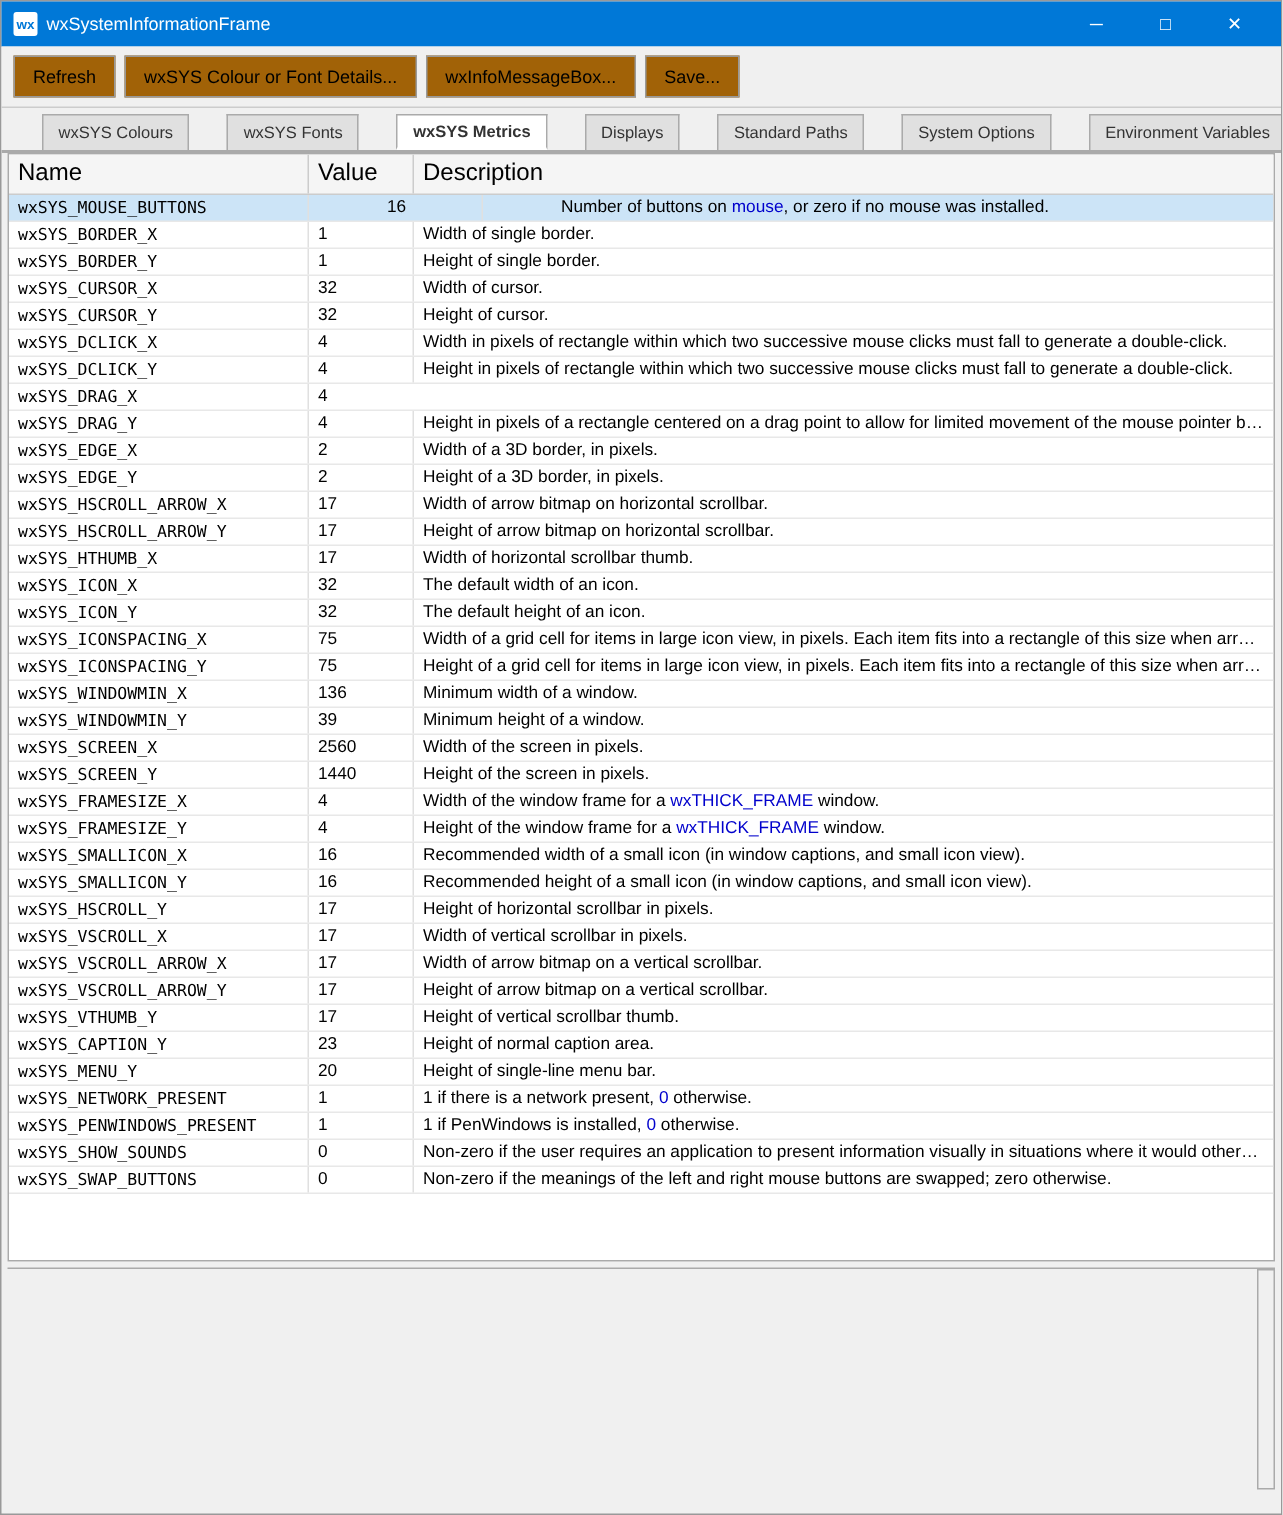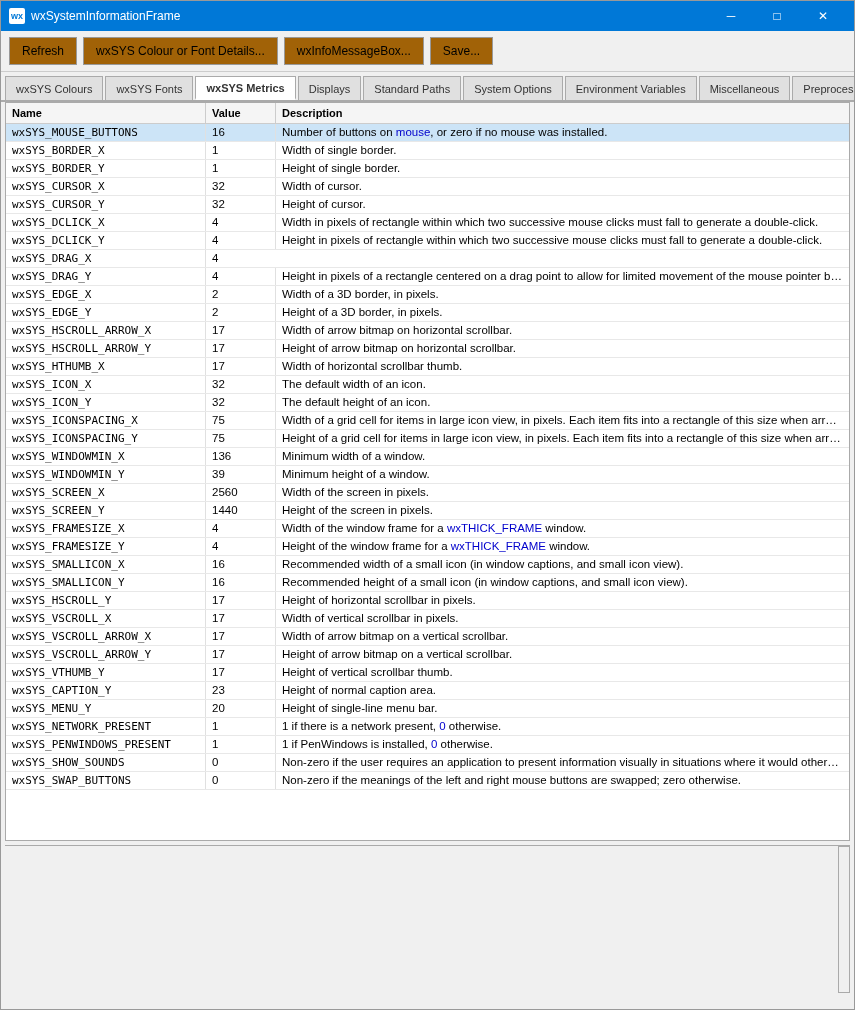--- a/index.html
+++ b/index.html
@@ -99,20 +99,21 @@
       background: #e0e0e0;
       border: 1px solid #aaa;
       border-bottom: none;
       font-size: 11px;
       cursor: pointer;
       white-space: nowrap;
       color: #333;
       height: 24px;
       display: flex;
       align-items: center;
+      margin-left: 23px;
     }
     .tab.active {
       background: #fff;
       border-bottom: 2px solid #fff;
       margin-bottom: -2px;
       font-weight: bold;
       z-index: 1;
     }
     .content-area {
       display: flex;
@@ -125,38 +126,39 @@
     }
     .table-header {
       display: grid;
       grid-template-columns: 200px 70px 1fr;
       background: #f5f5f5;
       border-bottom: 1px solid #ccc;
       flex-shrink: 0;
     }
     .col-header {
       padding: 4px 6px;
-      font-weight: bold;
-      font-size: 11px;
+      font-weight: normal;
+      font-size: 16px;
       border-right: 1px solid #ccc;
     }
     .col-header:last-child { border-right: none; }
     .table-body {
       flex: 1;
       overflow-y: auto;
       overflow-x: hidden;
     }
     .table-row {
       display: grid;
       grid-template-columns: 200px 70px 1fr;
       border-bottom: 1px solid #e8e8e8;
       min-height: 18px;
     }
     .table-row.selected {
       background: #cce4f7;
+      gap: 46px;
     }
     .cell {
       padding: 2px 6px;
       font-size: 11.5px;
       overflow: hidden;
       text-overflow: ellipsis;
       white-space: nowrap;
       border-right: 1px solid #e0e0e0;
     }
     .cell:last-child { border-right: none; }

